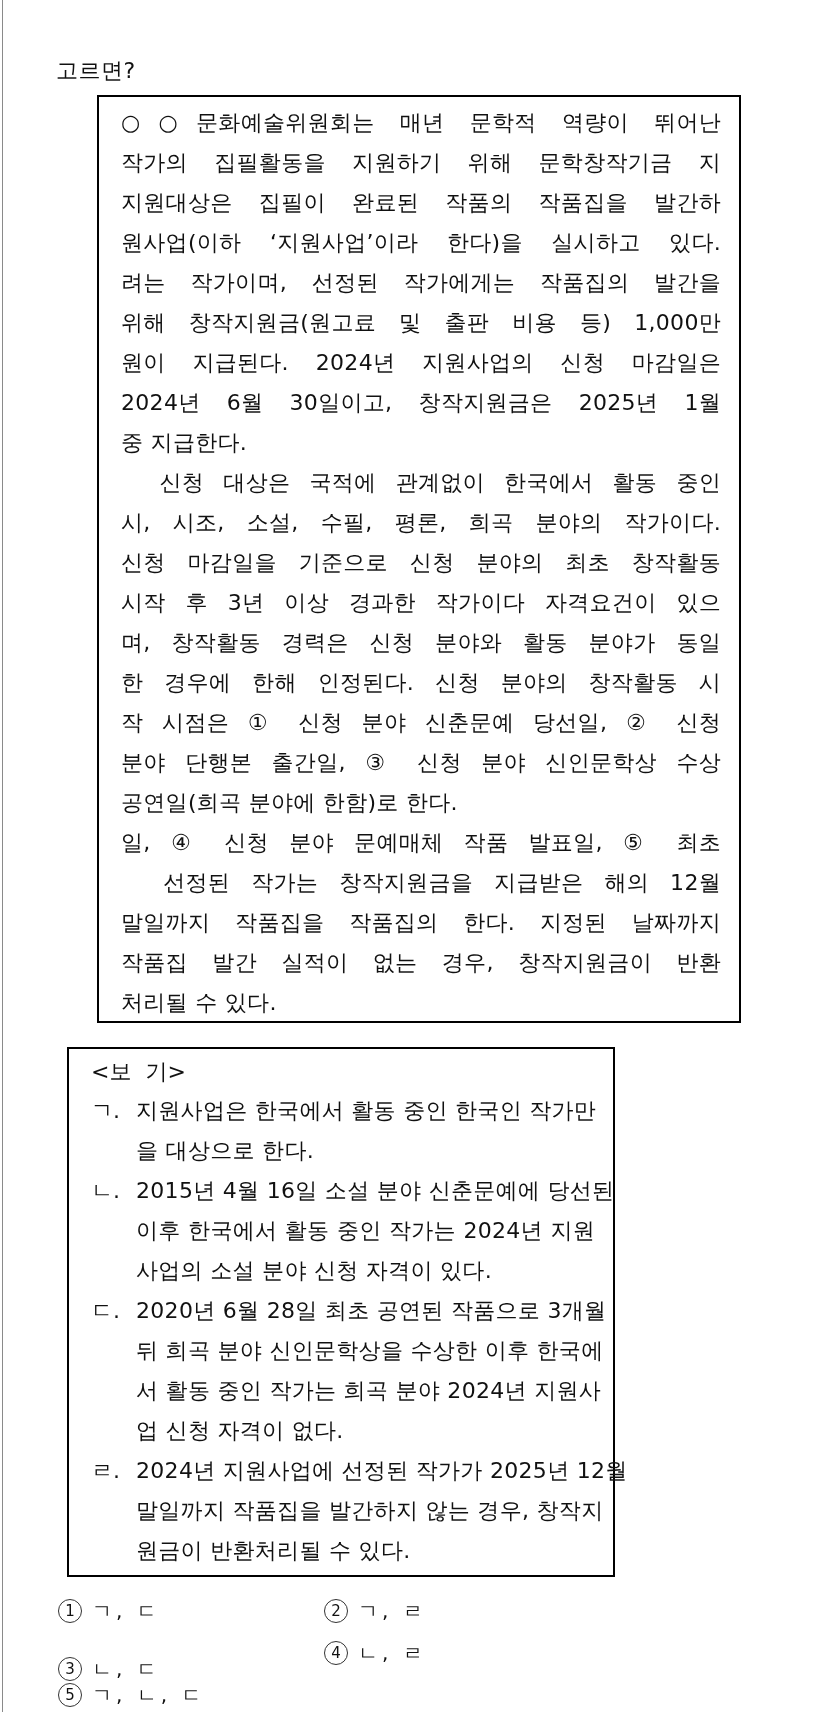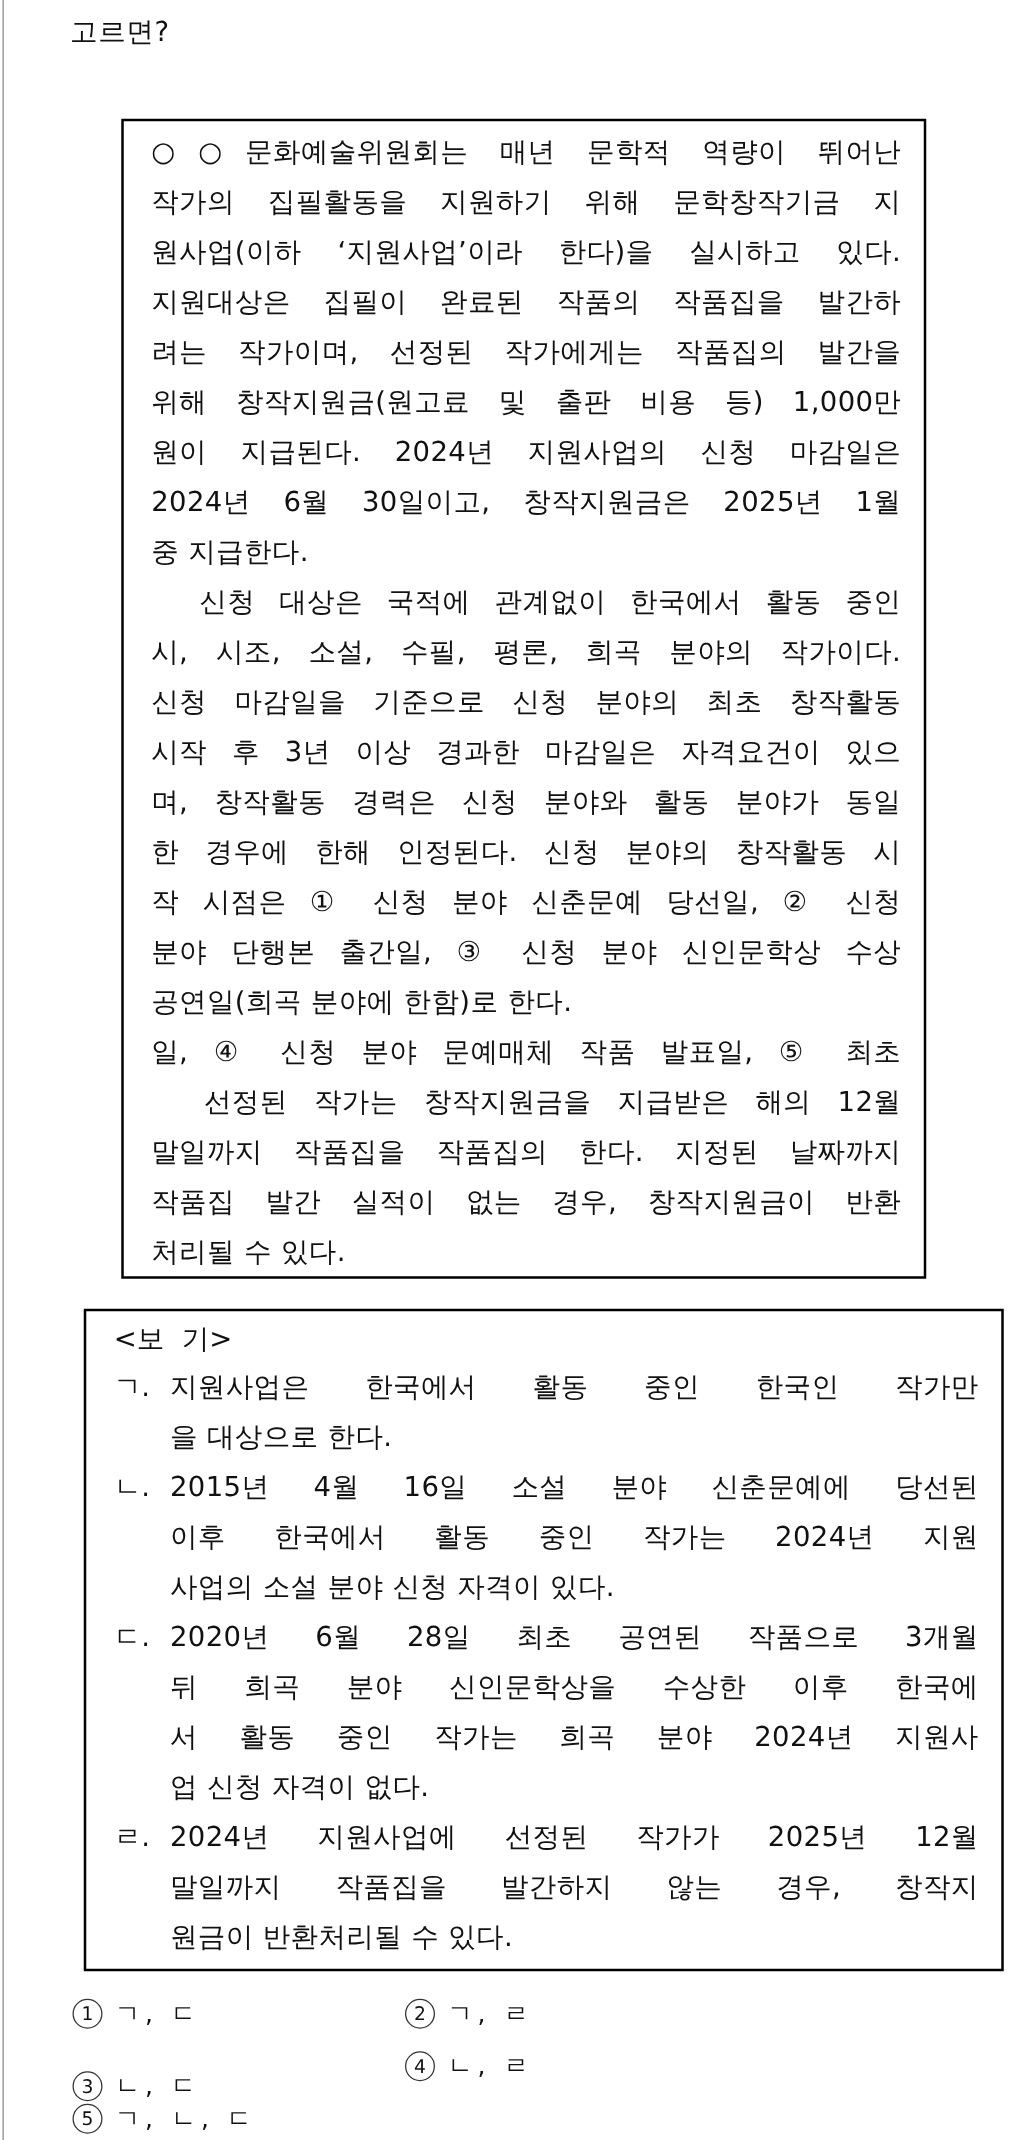--- a/index.html
+++ b/index.html
@@ -31,20 +31,21 @@
     font-size: 22px;
     line-height: 30px;
     letter-spacing: 0.5px;
   }
   .question .q-num {
     display: inline-block;
     width: 30px;
   }
   .question .q-line2 {
     padding-left: 34px;
+    margin-top: 44px;
   }
   .passage-box {
     position: absolute;
     left: 67px;
     top: 95px;
     width: 644px;
     height: 928px;
     border: 2px solid #000;
     box-sizing: border-box;
     padding: 6px 18px 0 22px;
@@ -59,21 +60,21 @@
     text-align-last: justify;
     letter-spacing: 0.3px;
   }
   .passage-line.last {
     text-align-last: left;
   }
   .bogi-box {
     position: absolute;
     left: 67px;
     top: 1047px;
-    width: 736px;
+    width: 548px;
     height: 530px;
     border: 2px solid #000;
     box-sizing: border-box;
     padding: 4px 18px 0 22px;
   }
   .bogi-title {
     font-size: 22px;
     line-height: 38px;
     height: 38px;
   }
@@ -137,31 +138,31 @@
 
 <div class="left-rule"></div>
 
 <div class="question">
   <div class="q-line2">고르면?</div>
 </div>
 
 <div class="passage-box">
   <div class="passage-line">○○문화예술위원회는 매년 문학적 역량이 뛰어난</div>
   <div class="passage-line">작가의 집필활동을 지원하기 위해 문학창작기금 지</div>
+  <div class="passage-line">지원대상은 집필이 완료된 작품의 작품집을 발간하</div>
   <div class="passage-line">원사업(이하 ‘지원사업’이라 한다)을 실시하고 있다.</div>
-  <div class="passage-line">지원대상은 집필이 완료된 작품의 작품집을 발간하</div>
   <div class="passage-line">려는 작가이며, 선정된 작가에게는 작품집의 발간을</div>
   <div class="passage-line">위해 창작지원금(원고료 및 출판 비용 등) 1,000만</div>
   <div class="passage-line">원이 지급된다. 2024년 지원사업의 신청 마감일은</div>
   <div class="passage-line">2024년 6월 30일이고, 창작지원금은 2025년 1월</div>
   <div class="passage-line last">중 지급한다.</div>
   <div class="passage-line" style="white-space:pre">  신청 대상은 국적에 관계없이 한국에서 활동 중인</div>
   <div class="passage-line">시, 시조, 소설, 수필, 평론, 희곡 분야의 작가이다.</div>
   <div class="passage-line">신청 마감일을 기준으로 신청 분야의 최초 창작활동</div>
-  <div class="passage-line">시작 후 3년 이상 경과한 마감일은 자격요건이 있으</div>
+  <div class="passage-line">시작 후 3년 이상 경과한 작가이다 자격요건이 있으</div>
   <div class="passage-line">며, 창작활동 경력은 신청 분야와 활동 분야가 동일</div>
   <div class="passage-line">한 경우에 한해 인정된다. 신청 분야의 창작활동 시</div>
   <div class="passage-line">작 시점은 ① 신청 분야 신춘문예 당선일, ② 신청</div>
   <div class="passage-line">분야 단행본 출간일, ③ 신청 분야 신인문학상 수상</div>
   <div class="passage-line last">공연일(희곡 분야에 한함)로 한다.</div>
   <div class="passage-line">일, ④ 신청 분야 문예매체 작품 발표일, ⑤ 최초</div>
   <div class="passage-line" style="white-space:pre">  선정된 작가는 창작지원금을 지급받은 해의 12월</div>
   <div class="passage-line">말일까지 작품집을 작품집의 한다. 지정된 날짜까지</div>
   <div class="passage-line">작품집 발간 실적이 없는 경우, 창작지원금이 반환</div>
   <div class="passage-line last">처리될 수 있다.</div>

